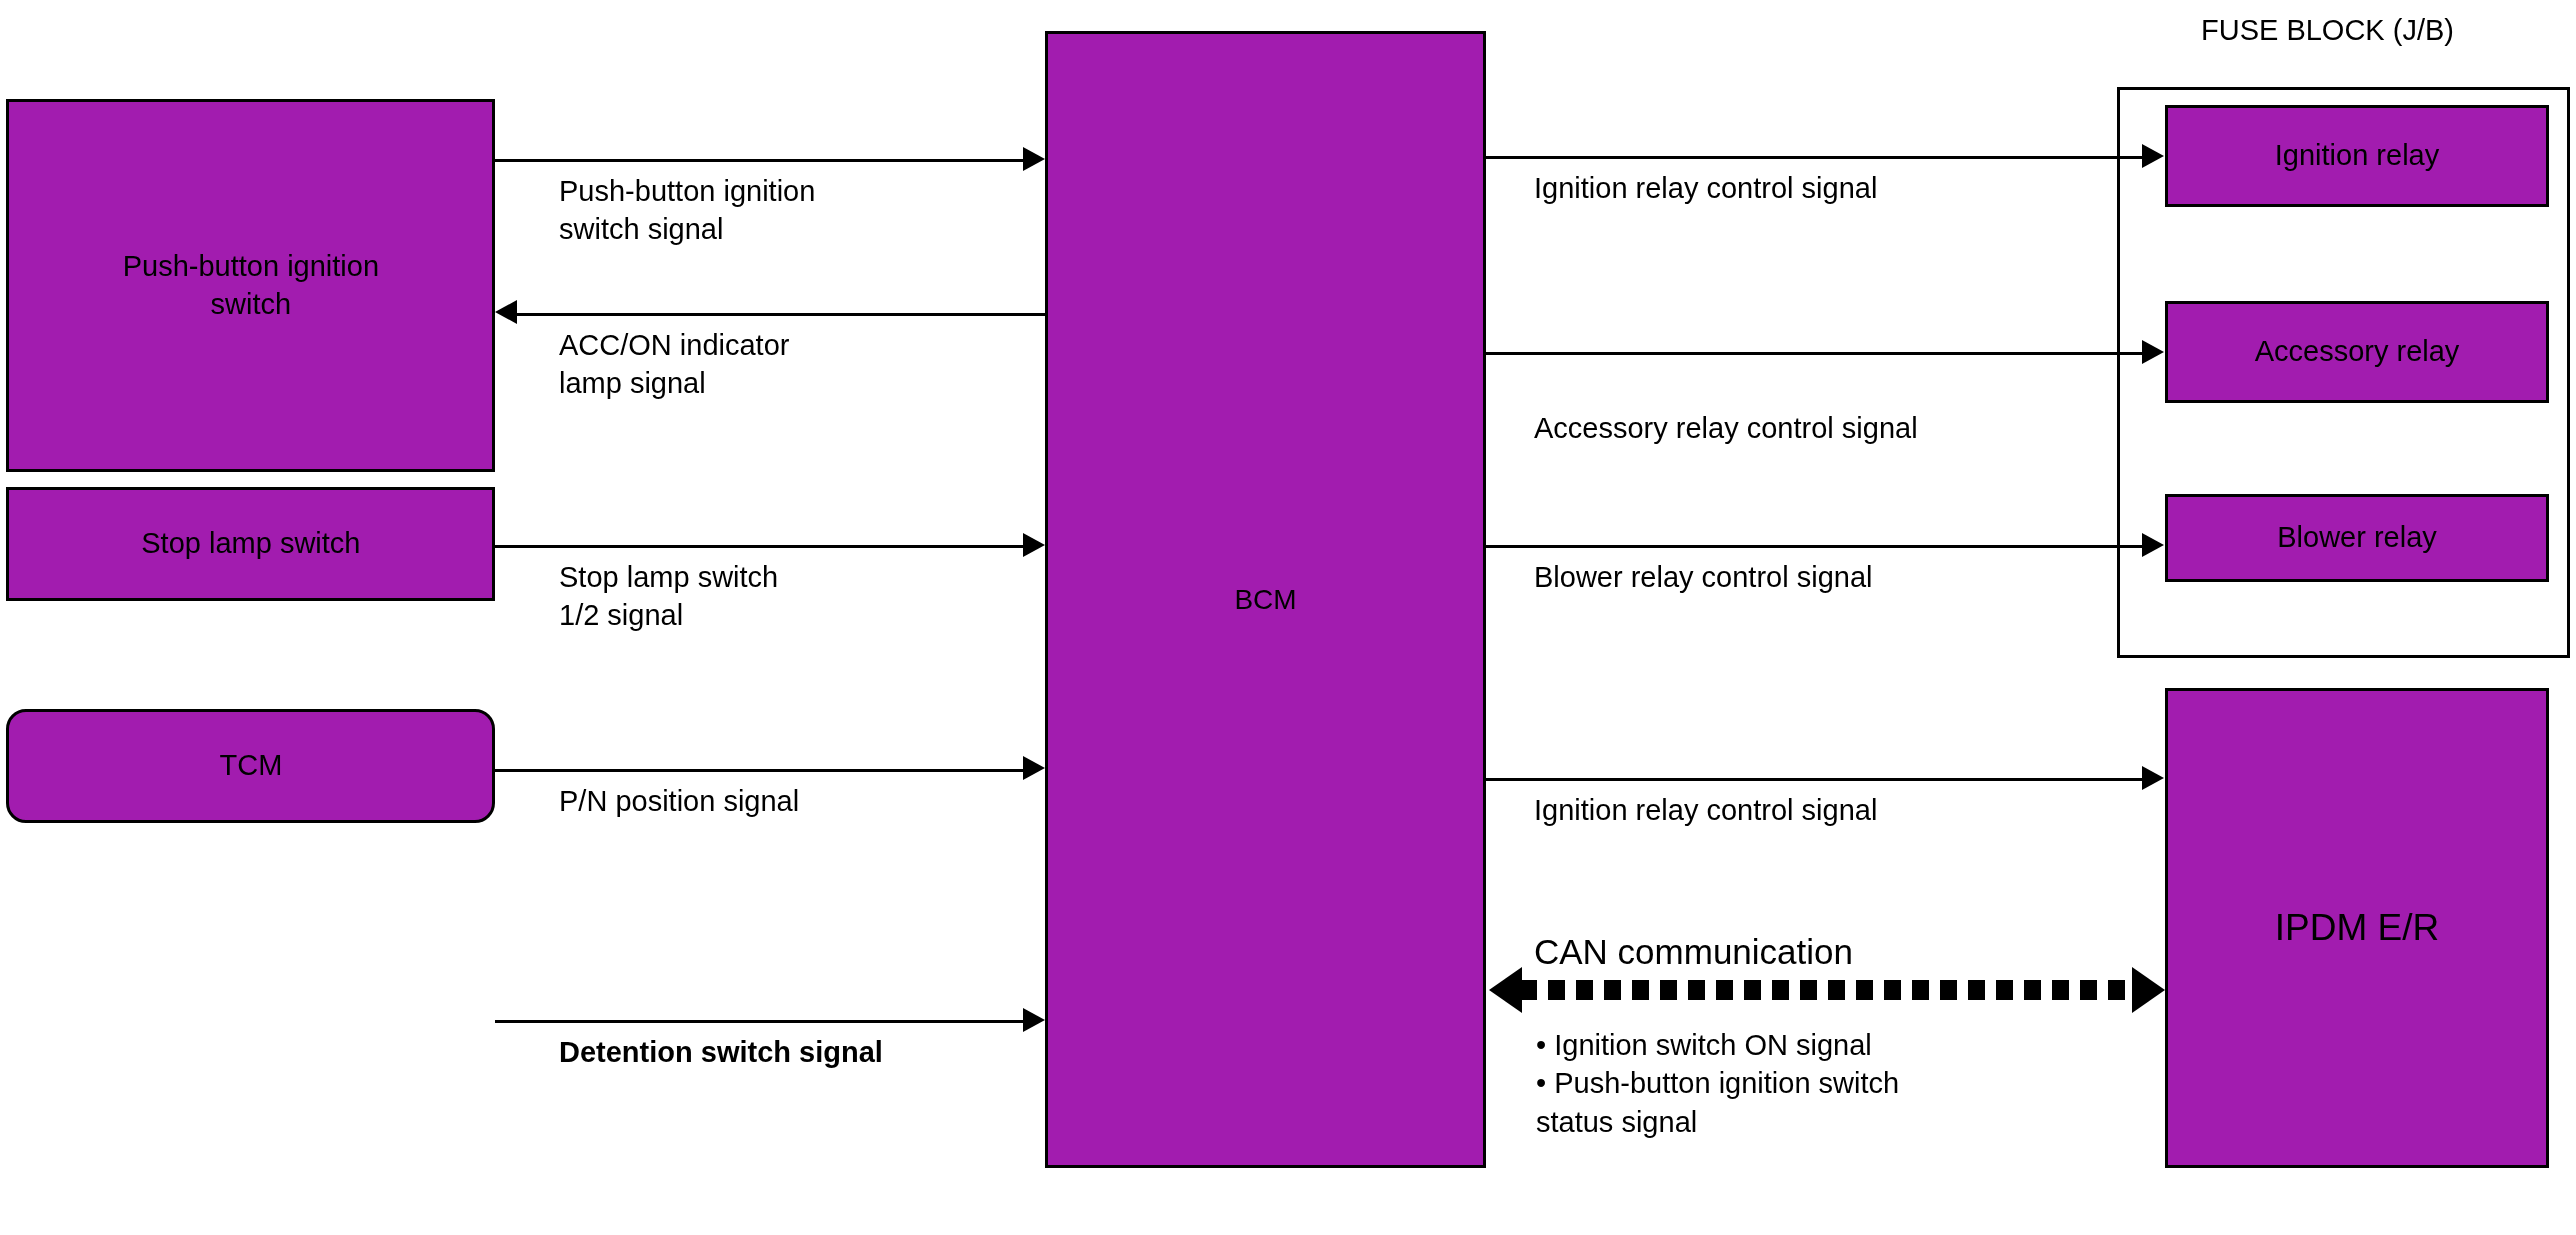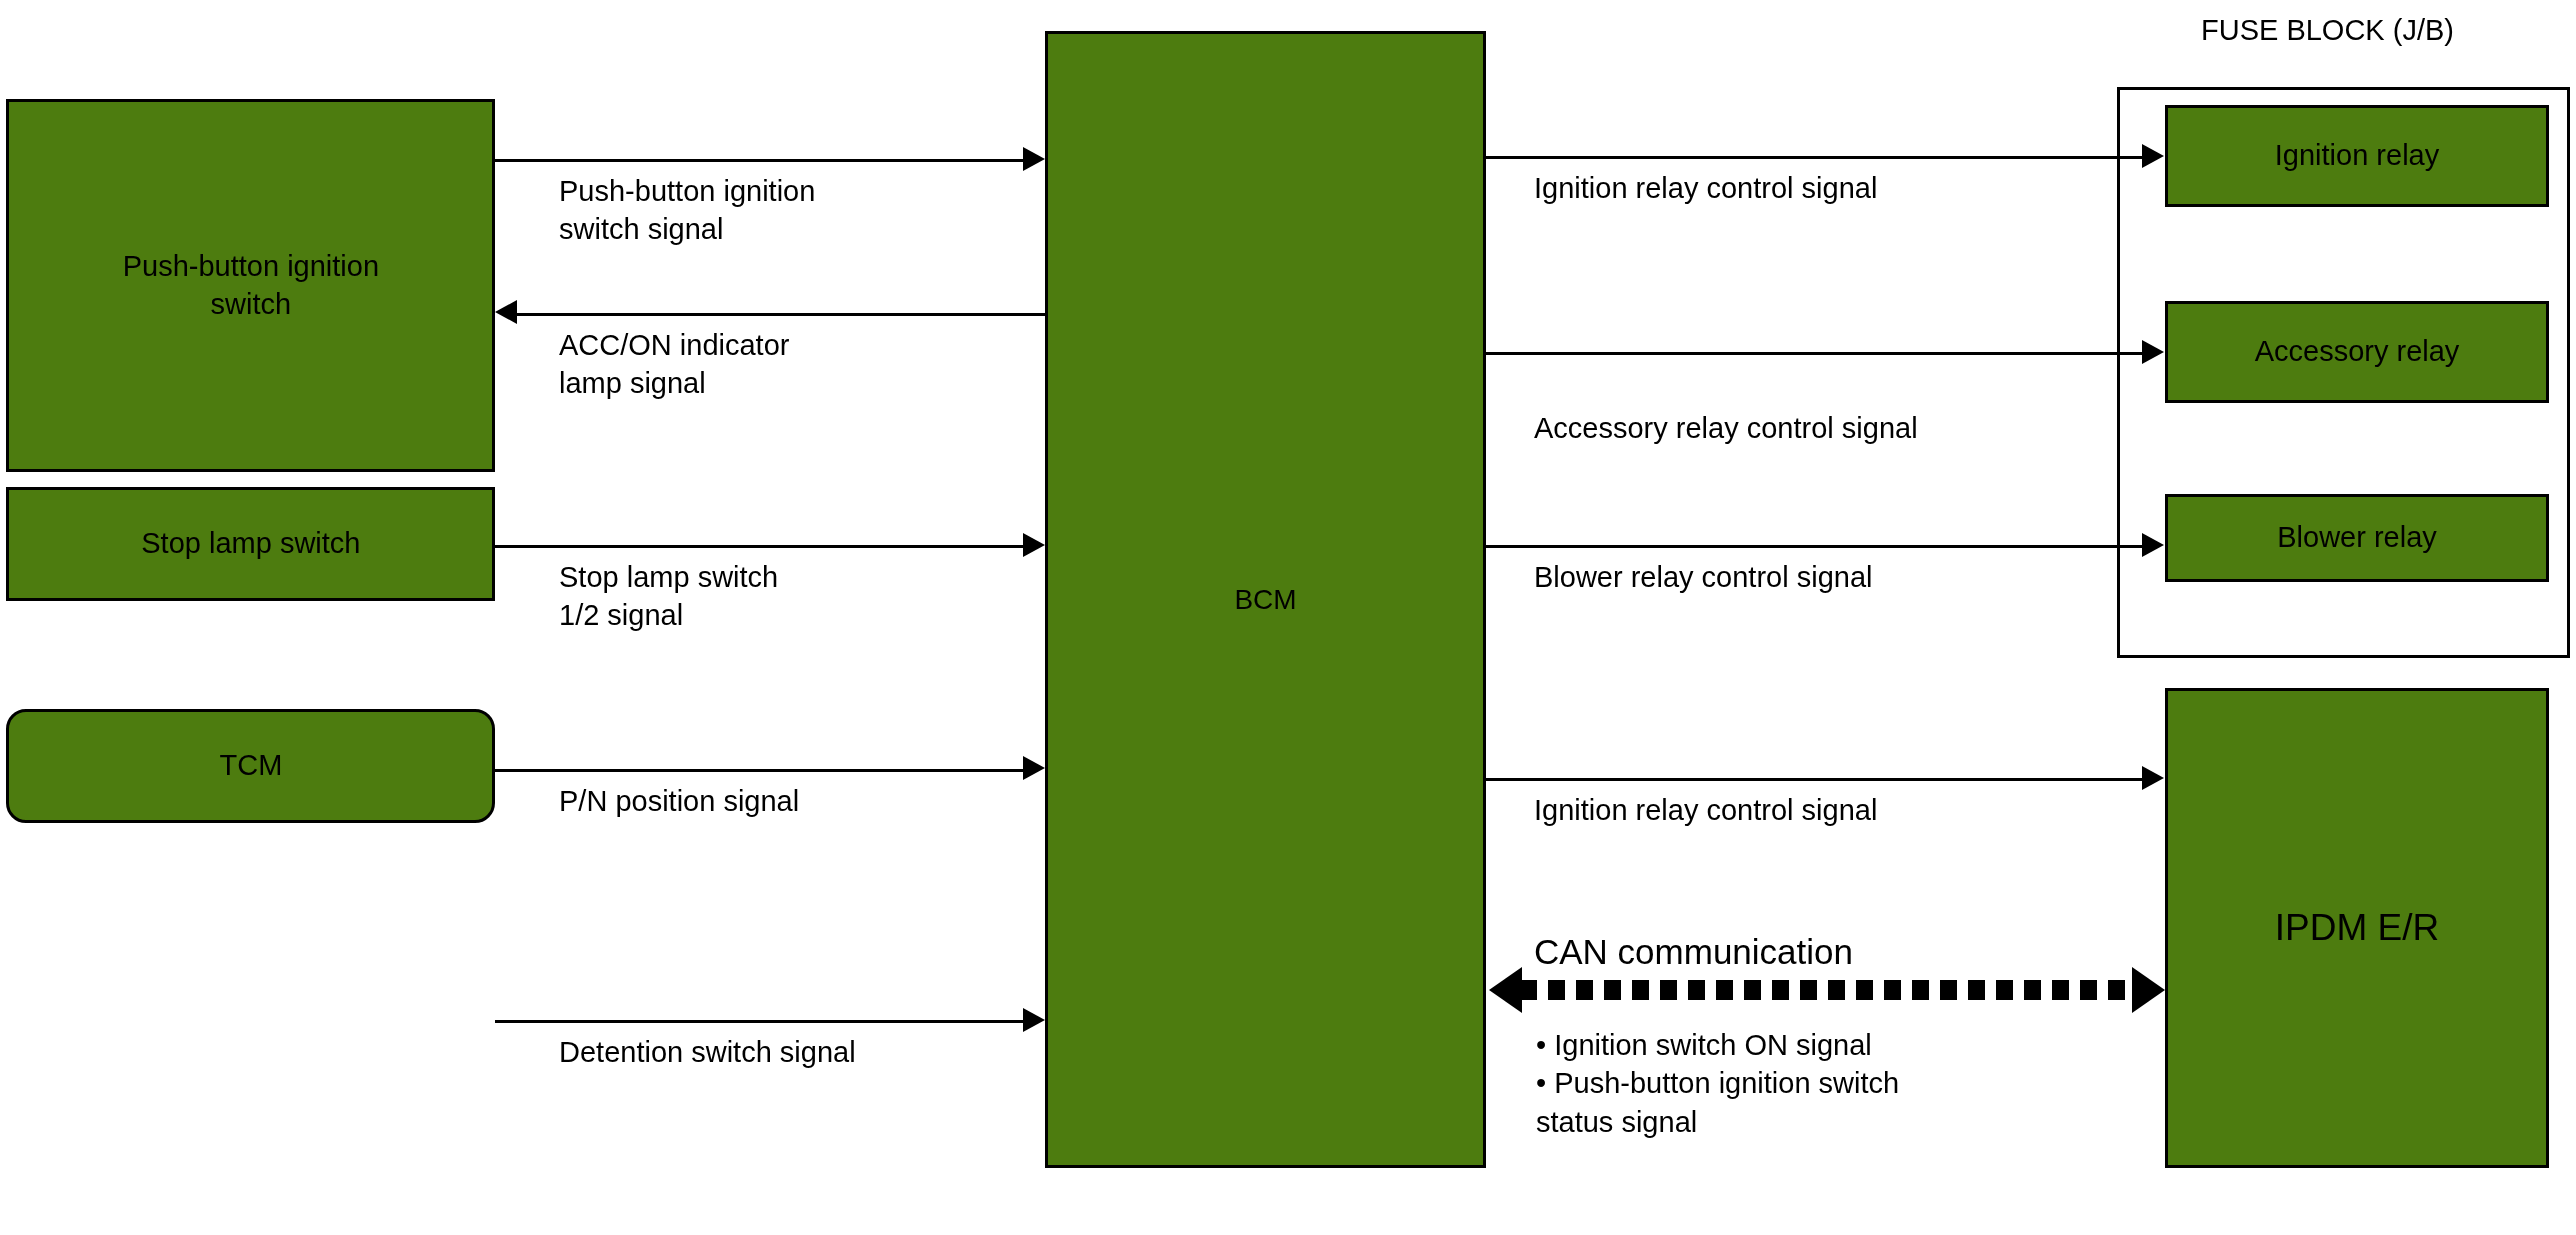--- a/index.html
+++ b/index.html
@@ -16,21 +16,21 @@
     font-family: "Liberation Sans", sans-serif;
     color: #000000;
     overflow: hidden;
   }
 
   
   .box {
     position: absolute;
     box-sizing: border-box;
     border: 3.8px solid #000000;
-    background: #4d7c0f;
+    background: #a21caf;
     display: flex;
     align-items: center;
     justify-content: center;
     text-align: center;
     line-height: 1.28;
     font-size: 29px;
     padding: 0 9px;
   }
   .box .label { display: block; }
 
@@ -173,21 +173,21 @@
   <div class="arrow-r" style="left:1023px; top:533px;"></div>
   <div class="sig" style="left: 559px; top: 559px; width: 446px; white-space: pre-line;">Stop lamp switch
 1/2 signal</div>
 
   <div class="hline" style="left:495px; top:769px; width:529px;"></div>
   <div class="arrow-r" style="left:1023px; top:756px;"></div>
   <div class="sig" style="left: 559px; top: 783px; width: 446px; white-space: pre-line;">P/N position signal</div>
 
   <div class="hline" style="left:495px; top:1020px; width:529px;"></div>
   <div class="arrow-r" style="left:1023px; top:1008px;"></div>
-  <div class="sig" style="left: 559px; top: 1034px; width: 510px; white-space: pre-line;">Detention switch signal</div>
+  <div class="sig" style="left: 559px; top: 1034px; width: 510px; white-space: pre-line; font-weight: bold;">Detention switch signal</div>
 
   <div class="hline" style="left:1486px; top:156px; width:658px;"></div>
   <div class="arrow-r" style="left:2142px; top:144px;"></div>
   <div class="sig" style="left: 1534px; top: 170px; width: 612px; white-space: pre-line;">Ignition relay control signal</div>
 
   <div class="hline" style="left:1486px; top:352px; width:658px;"></div>
   <div class="arrow-r" style="left:2142px; top:340px;"></div>
   <div class="sig" style="left: 1534px; top: 366px; width: 644px; white-space: pre-line; margin-top: 44px;">Accessory relay control signal</div>
 
   <div class="hline" style="left:1486px; top:545px; width:658px;"></div>

